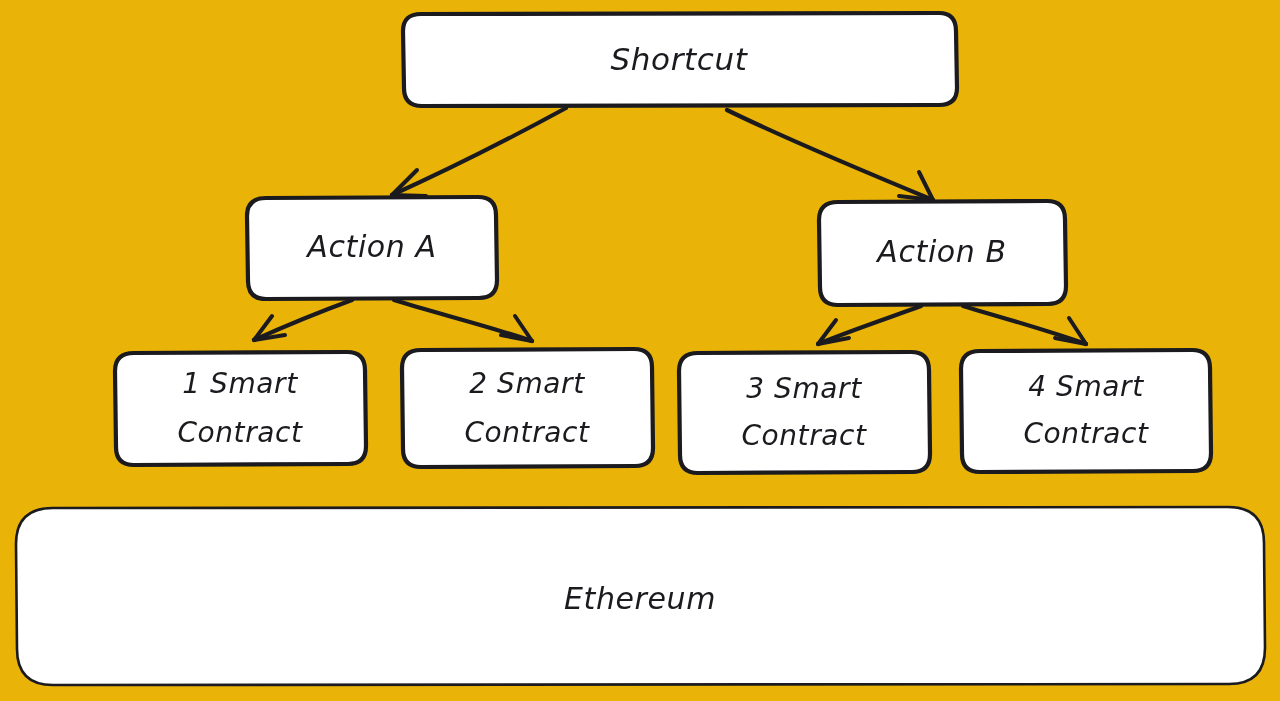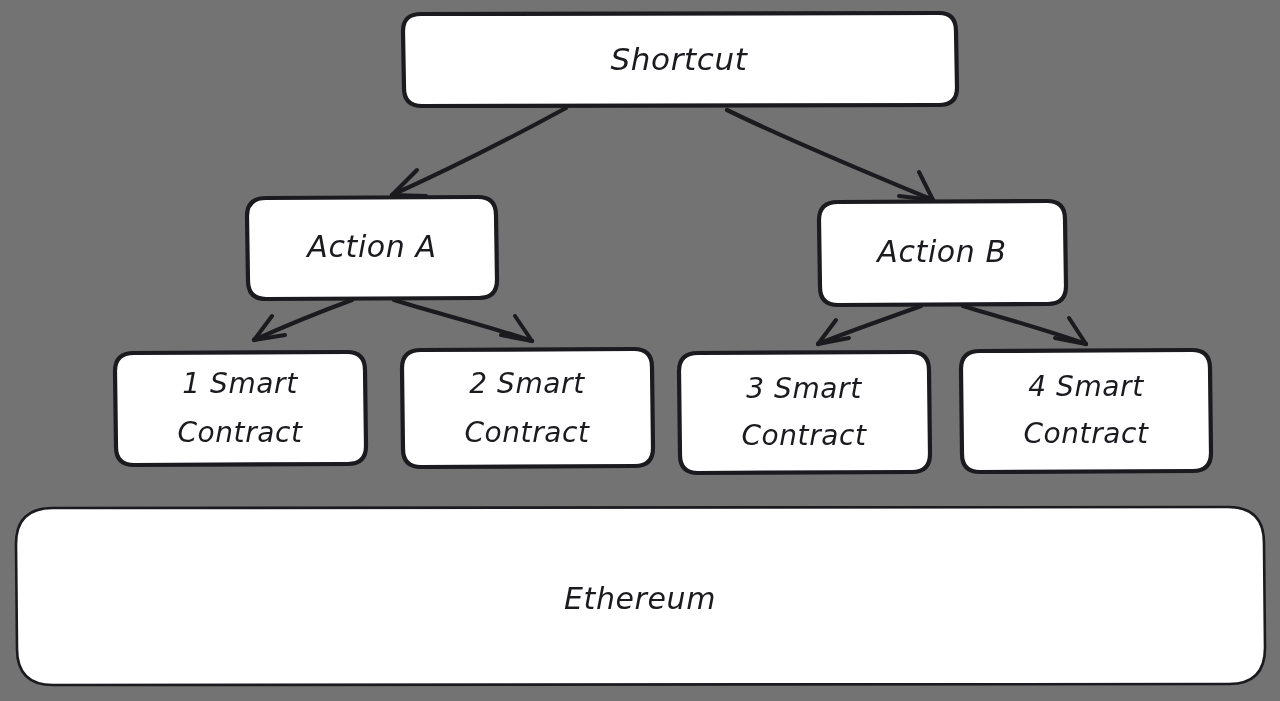--- a/index.html
+++ b/index.html
@@ -11,21 +11,21 @@
   body {
     width: 1280px;
     height: 701px;
     overflow: hidden;
     font-family: "DejaVu Sans", sans-serif;
   }
   #diagram-root {
     position: relative;
     width: 1280px;
     height: 701px;
-    background: #737373;
+    background: #eab308;
   }
   svg#diagram-svg {
     position: absolute;
     top: 0;
     left: 0;
     width: 1280px;
     height: 701px;
     display: block;
   }
   .node-shape {

